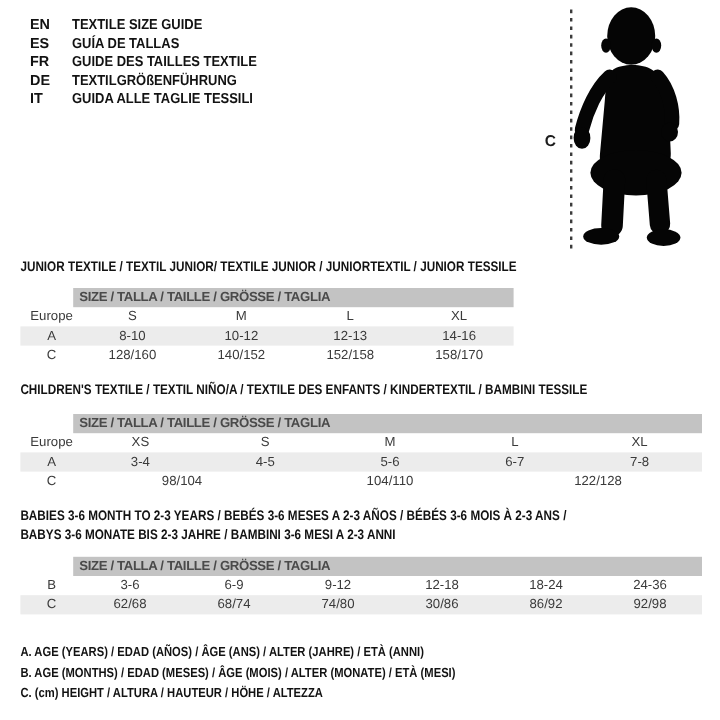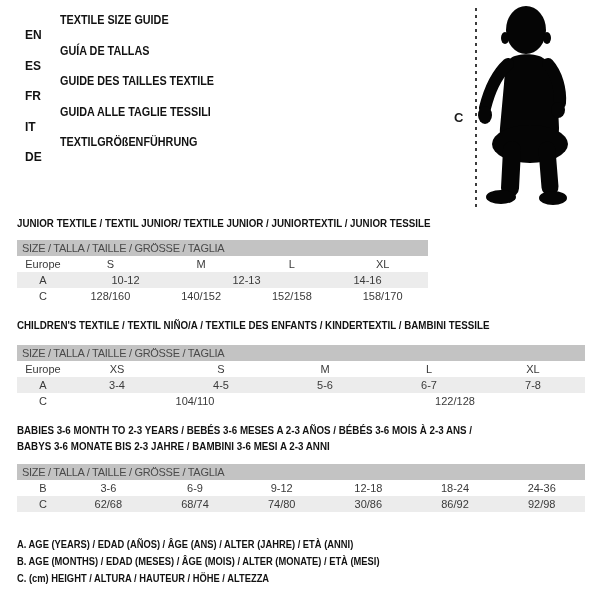--- a/index.html
+++ b/index.html
@@ -15,21 +15,21 @@
   body {
     position: relative;
     background: #ffffff;
     font-family: "Liberation Sans", sans-serif;
     overflow: hidden;
   }
 
   
   .lang-list { position: absolute; left: 25px; top: 13px; }
   .lang-row { display: flex; font-weight: bold; font-size: 12px; color: var(--title-text); line-height: 15.5px; }
-  .lang-code { width: 35px; flex: none; margin-top: 15px; }
+  .lang-code { width: 35px; flex: none; }
   .lang-title { transform: scaleX(0.9); transform-origin: left center; white-space: nowrap; }
 
   
   .figure { position: absolute; left: 440px; top: 0; width: 160px; height: 215px; }
   .figure svg { width: 100%; height: 100%; display: block; }
   .ink { fill: var(--silhouette); }
   .ink-stroke { stroke: var(--silhouette); fill: none; stroke-linecap: round; }
   .measure-line { stroke: #3c3c3c; stroke-width: 2; stroke-dasharray: 3 4; }
   .measure-label { font: bold 13px "Liberation Sans", sans-serif; fill: #1c1c1c; }
 
@@ -48,23 +48,23 @@
   
   .size-table { position: absolute; left: 17px; }
   #table-junior   { top: 240px; width: 411px; }
   #table-children { top: 345px; width: 568px; }
   #table-babies   { top: 464px; width: 568px; }
 
   .size-bar {
     height: 16px; line-height: 16px;
     background: var(--header-bar);
     color: var(--bar-text);
-    font-weight: normal; font-size: 11px;
+    font-weight: bold; font-size: 11px;
     padding-left: 5px; letter-spacing: -0.3px;
-    white-space: nowrap; overflow: hidden;
+    white-space: nowrap; overflow: hidden; margin-left: 44px;
   }
   .trow { display: flex; height: 16px; line-height: 16px; font-size: 11px; color: var(--table-text); }
   .trow.shaded { background: var(--shaded-row); }
   .tlabel { width: 48px; flex: none; padding-left: 4px; text-align: center; }
   .tcell { flex: 1; text-align: center; }
 
   
   .legend { position: absolute; left: 17px; top: 536px; }
   .legend-row {
     font-weight: bold; font-size: 11px; color: var(--title-text);
@@ -82,26 +82,26 @@
   </div>
   <div class="lang-row">
     <span class="lang-code">ES</span>
     <span class="lang-title">GUÍA DE TALLAS</span>
   </div>
   <div class="lang-row">
     <span class="lang-code">FR</span>
     <span class="lang-title">GUIDE DES TAILLES TEXTILE</span>
   </div>
   <div class="lang-row">
+    <span class="lang-code">DE</span>
+    <span class="lang-title">TEXTILGRÖßENFÜHRUNG</span>
+  </div>
+  <div class="lang-row">
     <span class="lang-code">IT</span>
     <span class="lang-title">GUIDA ALLE TAGLIE TESSILI</span>
-  </div>
-  <div class="lang-row">
-    <span class="lang-code">DE</span>
-    <span class="lang-title">TEXTILGRÖßENFÜHRUNG</span>
   </div>
 </div>
 
 <div class="figure">
   <svg viewBox="0 0 160 215">
     <line class="measure-line" x1="36" y1="8" x2="36" y2="208"></line>
     <text class="measure-label" x="14" y="122">C</text>
     <g>
 
       <ellipse class="ink" cx="86" cy="30" rx="20" ry="24"></ellipse>
@@ -143,20 +143,21 @@
     <div class="size-bar">SIZE / TALLA / TAILLE / GRÖSSE / TAGLIA</div>
     <div class="trow">
       <span class="tlabel">Europe</span>
       <span class="tcell">S</span>
       <span class="tcell">M</span>
       <span class="tcell">L</span>
       <span class="tcell">XL</span>
     </div>
     <div class="trow shaded">
       <span class="tlabel">A</span>
+      <span class="tcell">8-10</span>
       <span class="tcell">10-12</span>
       <span class="tcell">12-13</span>
       <span class="tcell">14-16</span>
     </div>
     <div class="trow">
       <span class="tlabel">C</span>
       <span class="tcell">128/160</span>
       <span class="tcell">140/152</span>
       <span class="tcell">152/158</span>
       <span class="tcell">158/170</span>
@@ -175,20 +176,21 @@
     <div class="trow shaded">
       <span class="tlabel">A</span>
       <span class="tcell">3-4</span>
       <span class="tcell">4-5</span>
       <span class="tcell">5-6</span>
       <span class="tcell">6-7</span>
       <span class="tcell">7-8</span>
     </div>
     <div class="trow">
       <span class="tlabel">C</span>
+      <span class="tcell">98/104</span>
       <span class="tcell">104/110</span>
       <span class="tcell">122/128</span>
     </div>
   </div>
 <div class="size-table" id="table-babies">
     <div class="size-bar">SIZE / TALLA / TAILLE / GRÖSSE / TAGLIA</div>
     <div class="trow">
       <span class="tlabel">B</span>
       <span class="tcell">3-6</span>
       <span class="tcell">6-9</span>

